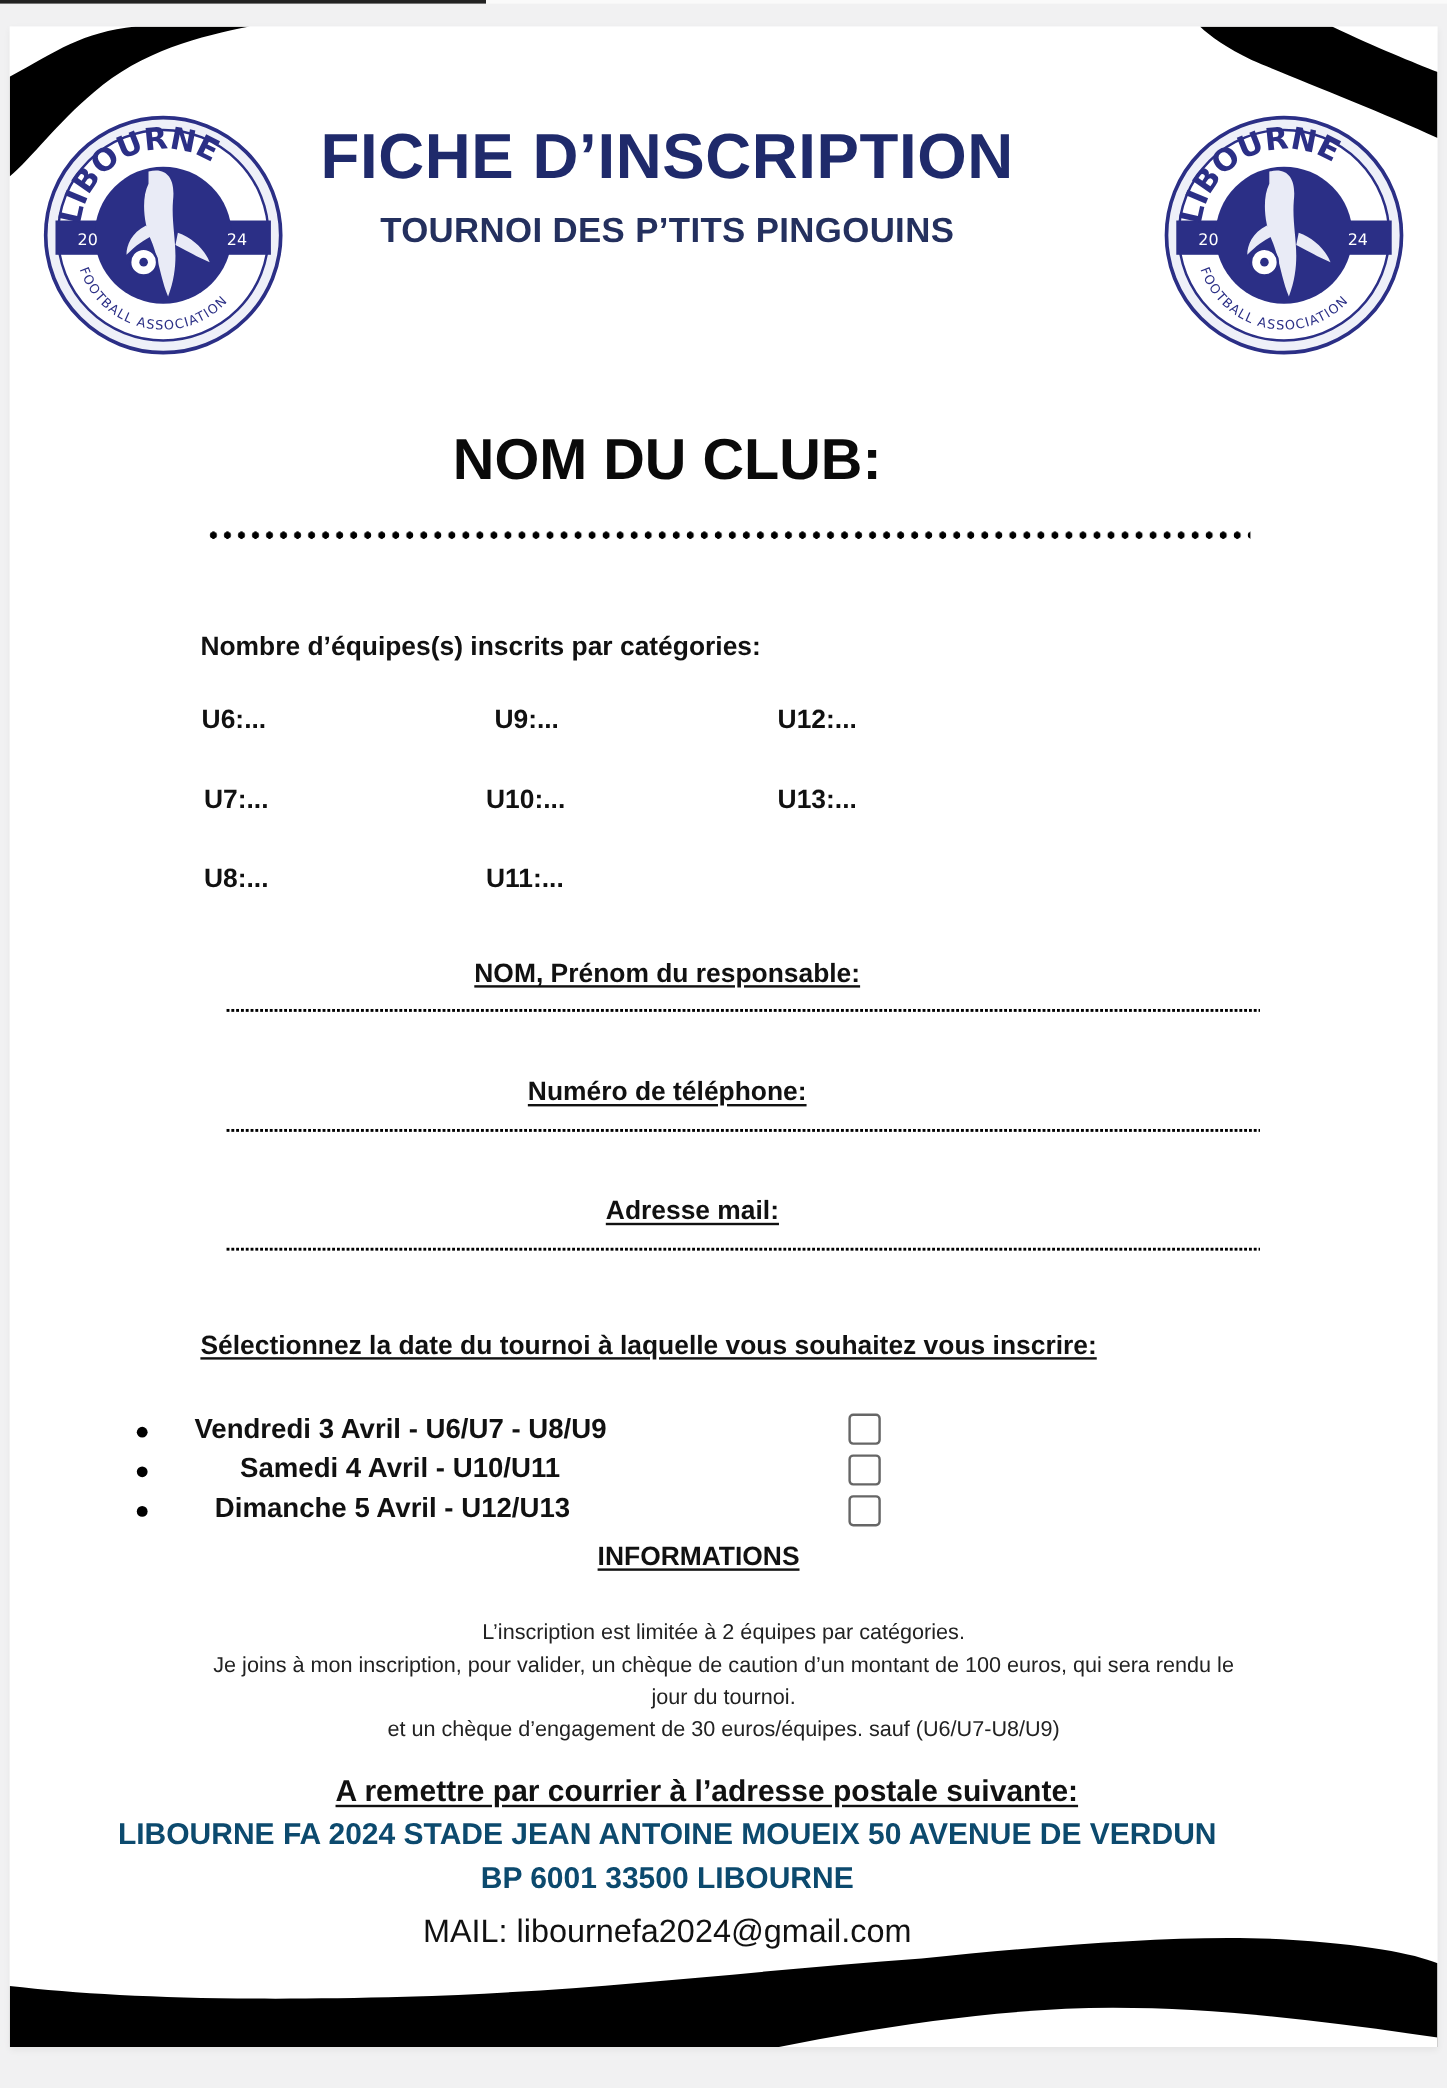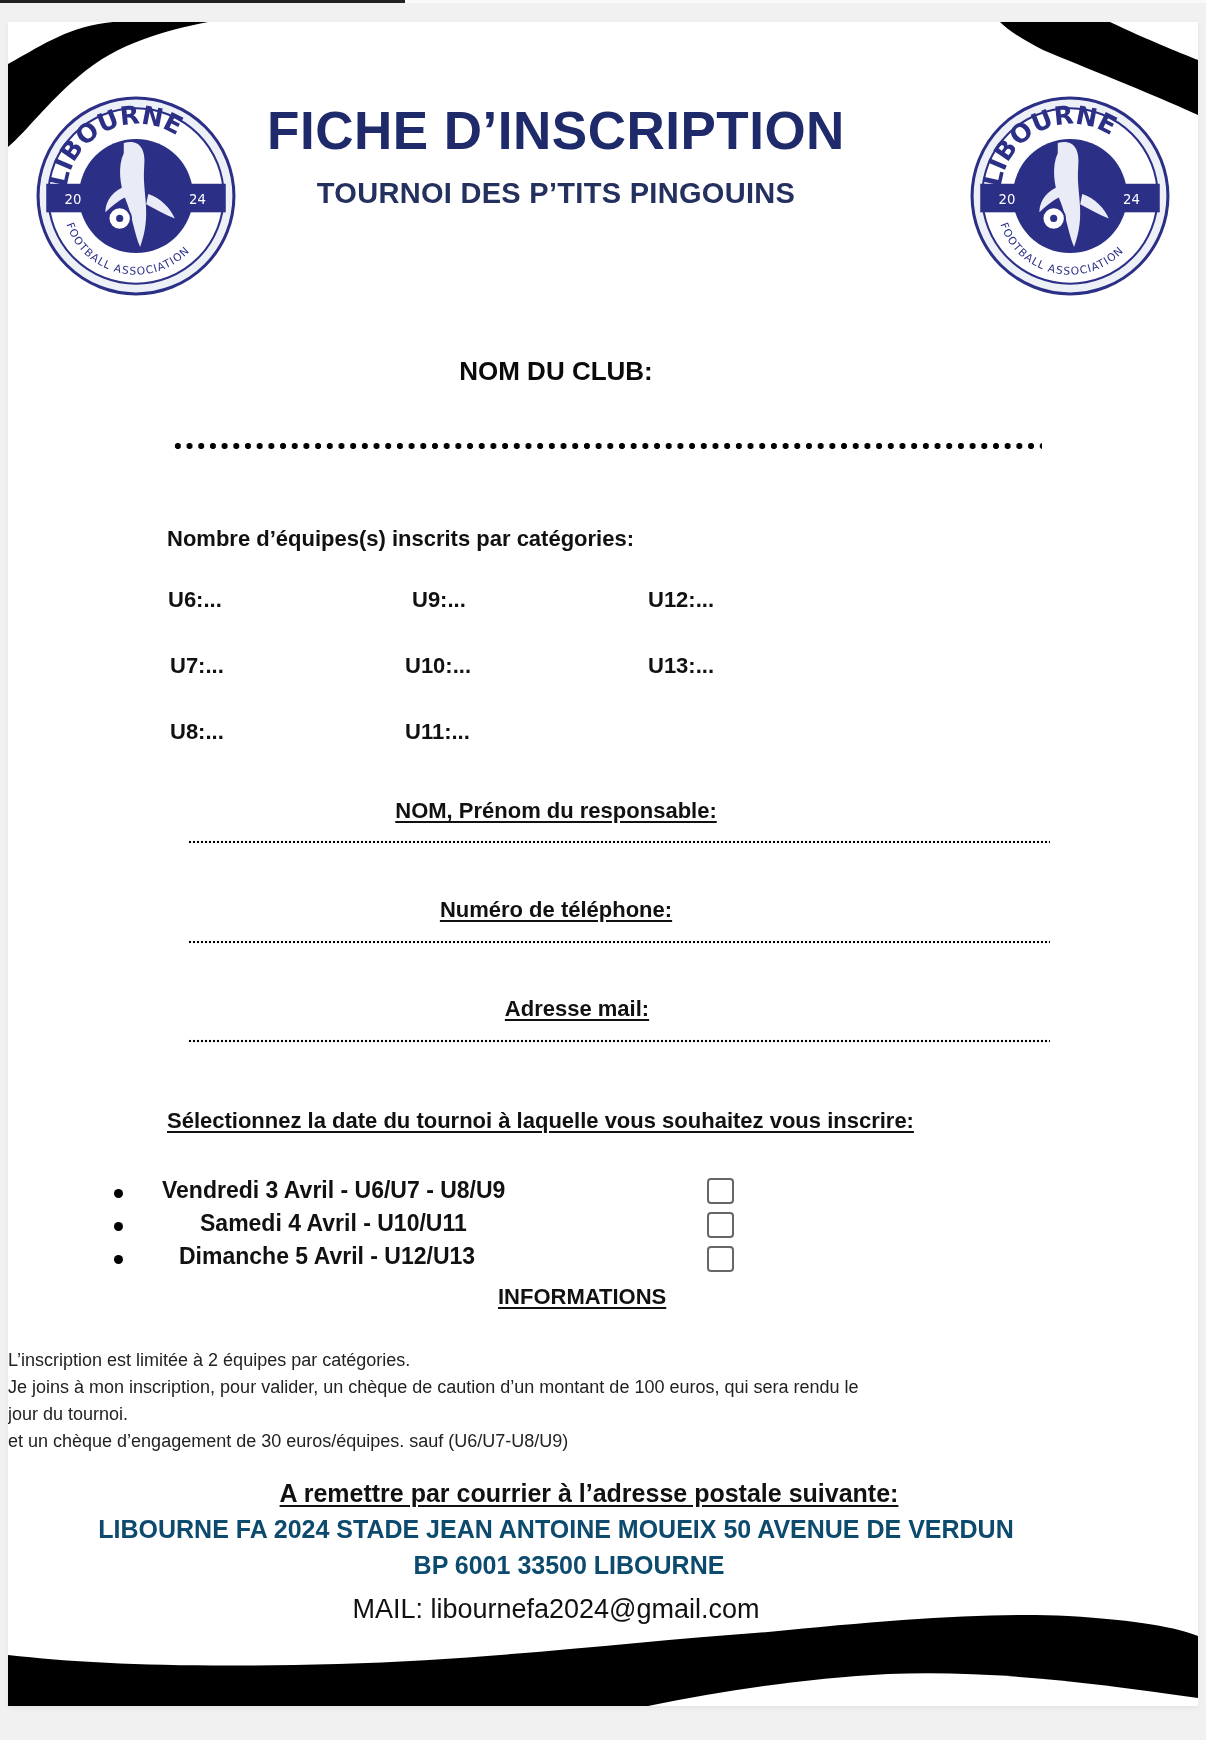--- a/index.html
+++ b/index.html
@@ -19,42 +19,42 @@
   .swoosh { position: absolute; left: 0; top: 0; }
   .logo { position: absolute; width: 204px; height: 204px; }
   .center { position: absolute; left: 0; width: 1096px; text-align: center; }
   .title {
     top: 78px; font-size: 53px; font-weight: bold; color: #1f2a6b; letter-spacing: 0.5px;
   }
   .subtitle {
     top: 155px; font-size: 29px; font-weight: bold; color: #24305e; letter-spacing: 0.3px;
   }
   .club {
-    top: 334px; font-size: 26px; font-weight: bold; color: #0a0a0a;
+    top: 334px; font-size: 48px; font-weight: bold; color: #0a0a0a;
   }
   .bigdots {
     position: absolute; left: 164px; top: 420px; width: 870px; height: 8px;
     background-image: radial-gradient(circle, #000 2.8px, transparent 3.2px);
     background-size: 11.7px 8px; background-repeat: repeat-x;
   }
   .smalldots {
     position: absolute; left: 180px; width: 862px; height: 4px;
     background-image: radial-gradient(circle, #000 1.2px, transparent 1.6px);
     background-size: 4px 4px; background-repeat: repeat-x;
   }
   .label { position: absolute; font-size: 22px; font-weight: bold; color: #111; }
   .cat { position: absolute; font-size: 22px; font-weight: bold; color: #111; }
   .uline { text-decoration: underline; text-underline-offset: 3px; }
   .bullet { position: absolute; width: 9px; height: 9px; border-radius: 50%; background: #000; }
   .date-item { position: absolute; font-size: 23px; font-weight: bold; color: #111; }
   .checkbox {
     position: absolute; width: 23px; height: 22px; border: 2px solid #666; border-radius: 4px;
     background: #fff; box-sizing: content-box;
   }
-  .info { position: absolute; left: 0; width: 1190px; font-size: 18px; color: #222; }
+  .info { position: absolute; left: 0; width: 1190px; text-align: center; font-size: 18px; color: #222; }
   .remit { top: 1457px; font-size: 25px; font-weight: bold; color: #111; padding-left: 33px; }
   .red { font-size: 25px; font-weight: bold; color: #0c4a6e; }
   .mail { top: 1572px; font-size: 27px; color: #111; }
 </style>
 </head>
 <body>
 
 <div class="topbar"></div>
 <div class="topbar-rest"></div>
 
@@ -146,15 +146,15 @@
   <div class="checkbox" style="left:699px; top:1224px;"></div>
 
   <div class="label uline" style="left:490px; top:1262px;">INFORMATIONS</div>
   <div class="info" style="top:1328px;">L’inscription est limitée à 2 équipes par catégories.</div>
   <div class="info" style="top:1355px;">Je joins à mon inscription, pour valider, un chèque de caution d’un montant de 100 euros, qui sera rendu le</div>
   <div class="info" style="top:1382px;">jour du tournoi.</div>
   <div class="info" style="top:1409px;">et un chèque d’engagement de 30 euros/équipes. sauf (U6/U7-U8/U9)</div>
 
   <div class="center remit uline">A remettre par courrier à l’adresse postale suivante:</div>
   <div class="center red" style="top:1493px;">LIBOURNE FA 2024 STADE JEAN ANTOINE MOUEIX 50 AVENUE DE VERDUN</div>
-  <div class="center red" style="top:1529px;margin-left:13px;">BP 6001 33500 LIBOURNE</div>
+  <div class="center red" style="top:1529px;">BP 6001 33500 LIBOURNE</div>
   <div class="center mail">MAIL: libournefa2024@gmail.com</div>
 </div>
 
 </body></html>

